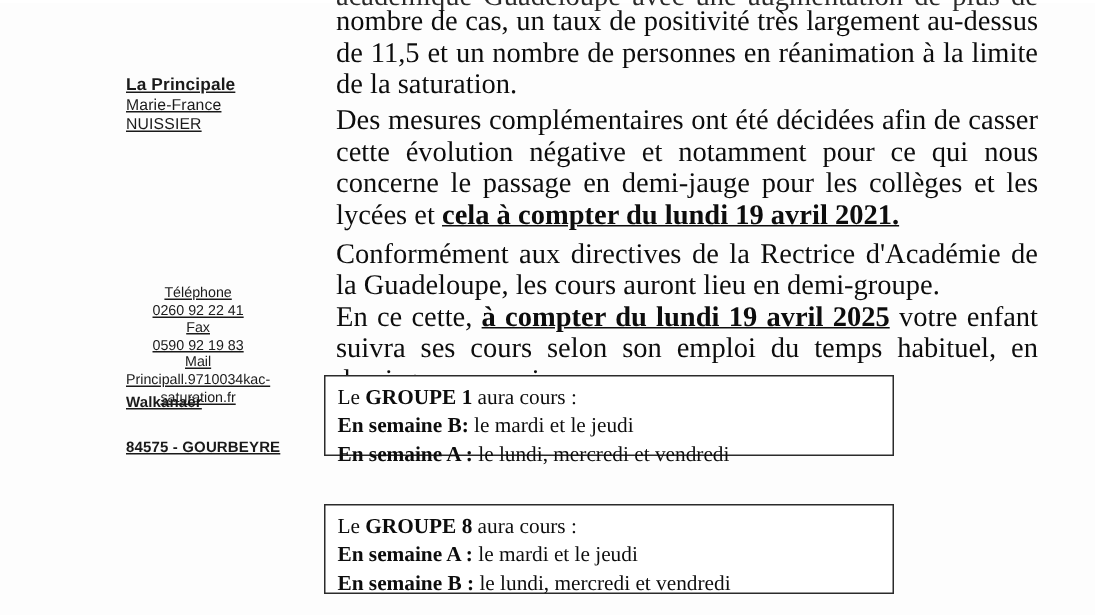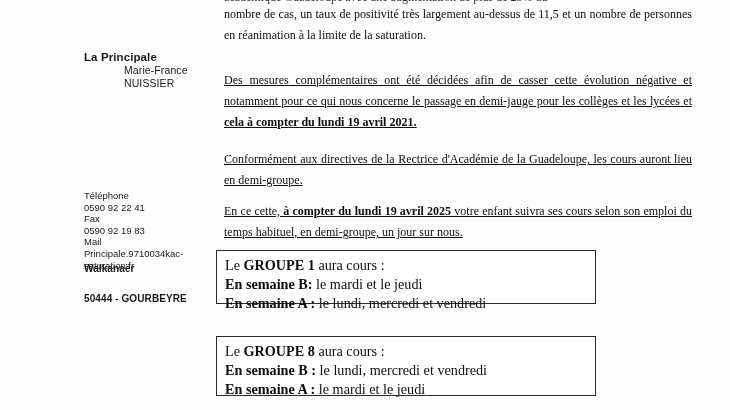--- a/index.html
+++ b/index.html
@@ -27,85 +27,85 @@
     position: absolute;
     left: 84px;
     top: 0;
     width: 120px;
     font-family: "Liberation Sans", sans-serif;
     color: #1a1a1a;
   }
   .sb-block {
     position: absolute;
     left: 0;
+    text-decoration: underline;
   }
   .sb-title {
     font-weight: bold;
     font-size: 11.5px;
     line-height: 14px;
     letter-spacing: 0.1px;
   }
   .sb-line {
     font-size: 10.5px;
     line-height: 13px;
     letter-spacing: 0.1px;
-    margin-left: 40px;
   }
   .sb-small {
     font-size: 9.5px;
     line-height: 11.6px;
     letter-spacing: 0px;
   }
   .sb-bold-small {
     font-size: 10px;
     line-height: 13px;
     font-weight: bold;
     letter-spacing: 0.1px;
   }
 
   #block-principale { top: 50px; }
-  #block-contact    { top: 190px; }
+  #block-contact    { top: 190px; text-align: center; }
   #block-walkanaer  { top: 262px; }
   #block-postal     { top: 292px; }
 
   
   .body-col {
     position: absolute;
     left: 224px;
     top: 0;
     width: 468px;
   }
   .para {
     font-family: "Liberation Serif", serif;
-    font-size: 12px;
+    font-size: 19px;
     line-height: 21px;
     text-align: justify;
     color: #0d0d0d;
     margin: 0;
   }
-  .para + .para { margin-top: 15px; text-decoration: underline; }
+  .para + .para { margin-top: 15px; }
 
   
   .clipped-line {
     position: absolute;
     left: 224px;
     top: -6px;
     width: 468px;
     height: 14px;
     overflow: hidden;
   }
   .clipped-line .para {
     position: relative;
     top: -7px;
     opacity: 0.88;
   }
 
   .p-top { position: absolute; top: 4px; left: 0; width: 468px; }
   .p-mesures { position: absolute; top: 55px; left: 0; width: 468px; }
-  .p-conform { position: absolute; top: 134px; left: 0; width: 468px; }
+  .p-conform { position: absolute; top: 144px; left: 0; width: 468px; }
   .p-ensens { position: absolute; top: 186px; left: 0; width: 468px; }
 
   .u { text-decoration: underline; }
   .b { font-weight: bold; }
 
   
   .group-box {
     position: absolute;
     left: 216px;
     width: 380px;
@@ -143,34 +143,34 @@
   <div class="sidebar">
 
     <div class="sb-block" id="block-principale">
       <div class="sb-title">La Principale</div>
       <div class="sb-line">Marie-France</div>
       <div class="sb-line">NUISSIER</div>
     </div>
 
     <div class="sb-block" id="block-contact">
       <div class="sb-small">Téléphone</div>
-      <div class="sb-small">0590 92 22 41</div>
+      <div class="sb-small">0260 92 22 41</div>
       <div class="sb-small">Fax</div>
       <div class="sb-small">0590 92 19 83</div>
       <div class="sb-small">Mail</div>
-      <div class="sb-small">Principale.9710034kac-</div>
+      <div class="sb-small">Principall.9710034kac-</div>
       <div class="sb-small">saturation.fr</div>
     </div>
 
     <div class="sb-block" id="block-walkanaer">
       <div class="sb-bold-small">Walkanaër</div>
     </div>
 
     <div class="sb-block" id="block-postal">
-      <div class="sb-bold-small">50444 - GOURBEYRE</div>
+      <div class="sb-bold-small">84575 - GOURBEYRE</div>
     </div>
 
   </div>
 
   <div class="clipped-line">
     <p class="para">académique Guadeloupe avec une augmentation de plus de 25% du</p>
   </div>
 
   <div class="body-col">
 
@@ -185,17 +185,17 @@
   </div>
 
   <div class="group-box" id="group-box-1">
     <div class="gb-line gb-title"><span>Le </span><span class="b">GROUPE 1</span><span> aura cours :</span></div>
     <div class="gb-line"><span class="b">En semaine B</span><span class="b">: </span><span>le mardi et le jeudi</span></div>
     <div class="gb-line"><span class="b">En semaine A</span><span class="b"> :  </span><span>le lundi, mercredi et vendredi</span></div>
   </div>
 
   <div class="group-box" id="group-box-2">
     <div class="gb-line gb-title"><span>Le </span><span class="b">GROUPE 8</span><span> aura cours :</span></div>
+    <div class="gb-line"><span class="b">En semaine A</span><span class="b"> : </span><span>le mardi et le jeudi</span></div>
     <div class="gb-line"><span class="b">En semaine B</span><span class="b"> : </span><span>le lundi, mercredi et vendredi</span></div>
-    <div class="gb-line"><span class="b">En semaine A</span><span class="b"> : </span><span>le mardi et le jeudi</span></div>
   </div>
 
 </div>
 
 </body></html>

